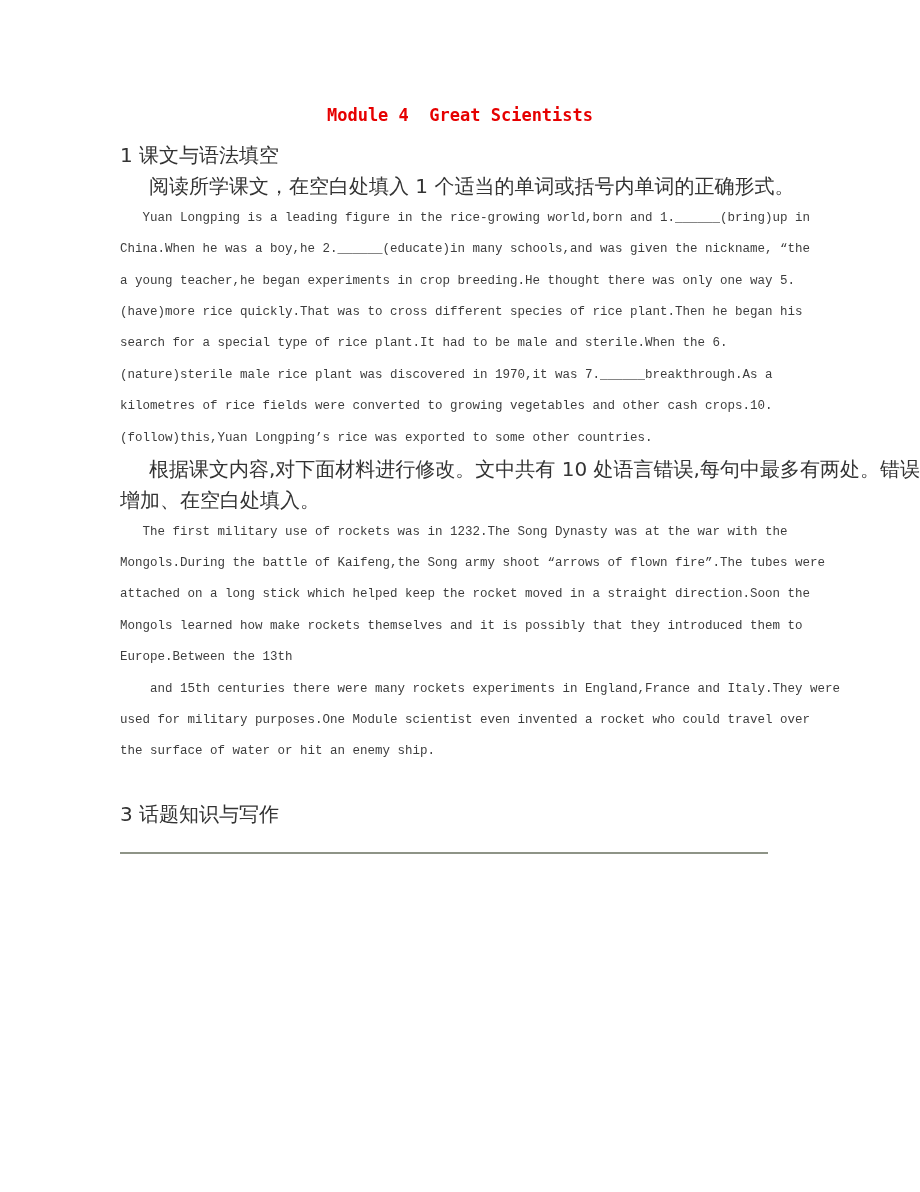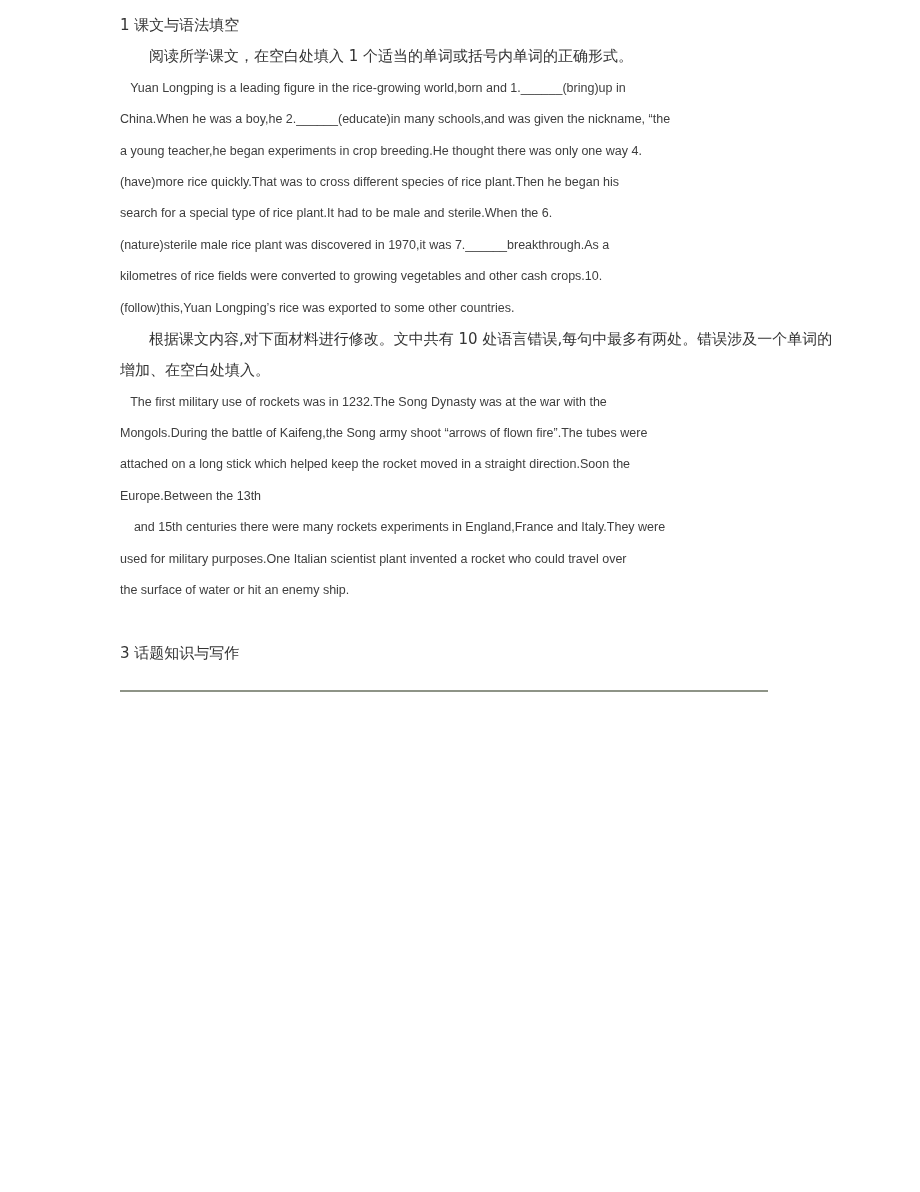--- a/index.html
+++ b/index.html
@@ -23,64 +23,66 @@
     white-space: pre;
   }
   .line {
     margin-left: 120px;
     height: 31.4px;
     line-height: 31.4px;
     white-space: pre;
     color: #3a3a3a;
   }
   .zh {
-    font-size: 15px;
+    font-size: 20px;
     font-family: "DejaVu Sans", "Liberation Sans", sans-serif;
     color: #333333;
   }
   .en {
     font-size: 12.5px;
-    font-family: Liberation Sans, sans-serif;
+    font-family: Liberation Mono, monospace;
     color: #3d3d3d;
   }
   .ind2 { padding-left: 29px; }
   .gap  { margin-top: 31.4px; }
   .first-heading { margin-top: 10px; }
   .answer-line {
     margin-left: 120px;
     margin-top: 21px;
     width: 648px;
     height: 0;
     border-top: 2px solid #8e9487;
   }
 </style>
 </head>
 <body>
 
 <div class="page">
 
+  <div class="title">Module 4  Great Scientists</div>
 
   <div class="line zh first-heading">1 课文与语法填空</div>
   <div class="line zh ind2">阅读所学课文，在空白处填入 1 个适当的单词或括号内单词的正确形式。</div>
   <div class="line en">   Yuan Longping is a leading figure in the rice-growing world,born and 1.______(bring)up in</div>
   <div class="line en">China.When he was a boy,he 2.______(educate)in many schools,and was given the nickname, “the</div>
-  <div class="line en">a young teacher,he began experiments in crop breeding.He thought there was only one way 4.</div>
+  <div class="line en">a young teacher,he began experiments in crop breeding.He thought there was only one way 5.</div>
   <div class="line en">(have)more rice quickly.That was to cross different species of rice plant.Then he began his</div>
   <div class="line en">search for a special type of rice plant.It had to be male and sterile.When the 6.</div>
   <div class="line en">(nature)sterile male rice plant was discovered in 1970,it was 7.______breakthrough.As a</div>
   <div class="line en">kilometres of rice fields were converted to growing vegetables and other cash crops.10.</div>
   <div class="line en">(follow)this,Yuan Longping’s rice was exported to some other countries.</div>
 
   <div class="line zh ind2">根据课文内容,对下面材料进行修改。文中共有 10 处语言错误,每句中最多有两处。错误涉及一个单词的</div>
   <div class="line zh">增加、在空白处填入。</div>
   <div class="line en">   The first military use of rockets was in 1232.The Song Dynasty was at the war with the</div>
   <div class="line en">Mongols.During the battle of Kaifeng,the Song army shoot “arrows of flown fire”.The tubes were</div>
   <div class="line en">attached on a long stick which helped keep the rocket moved in a straight direction.Soon the</div>
+  <div class="line en">Mongols learned how make rockets themselves and it is possibly that they introduced them to</div>
   <div class="line en">Europe.Between the 13th</div>
   <div class="line en">    and 15th centuries there were many rockets experiments in England,France and Italy.They were</div>
-  <div class="line en">used for military purposes.One Italian scientist plant invented a rocket who could travel over</div>
+  <div class="line en">used for military purposes.One Module scientist even invented a rocket who could travel over</div>
   <div class="line en">the surface of water or hit an enemy ship.</div>
 
   <div class="line zh gap">3 话题知识与写作</div>
 
   <div class="answer-line"></div>
 
 </div>
 
 </body></html>

